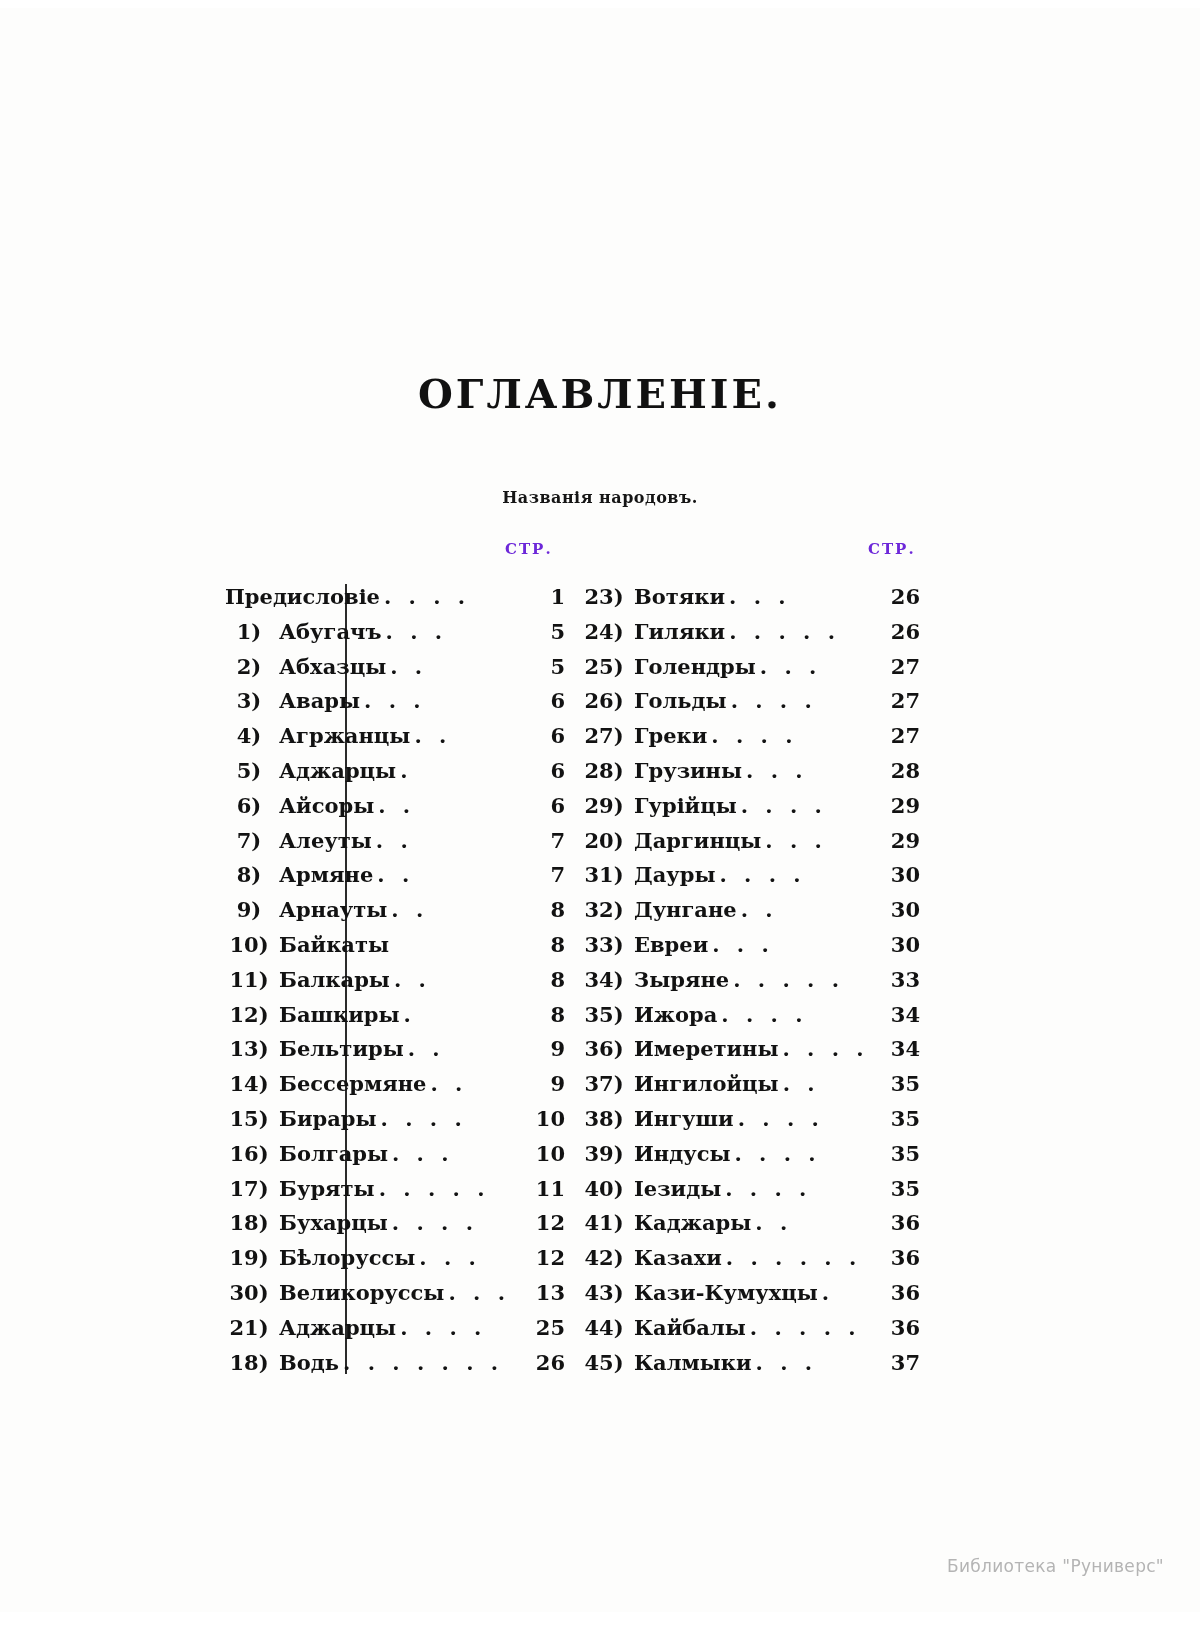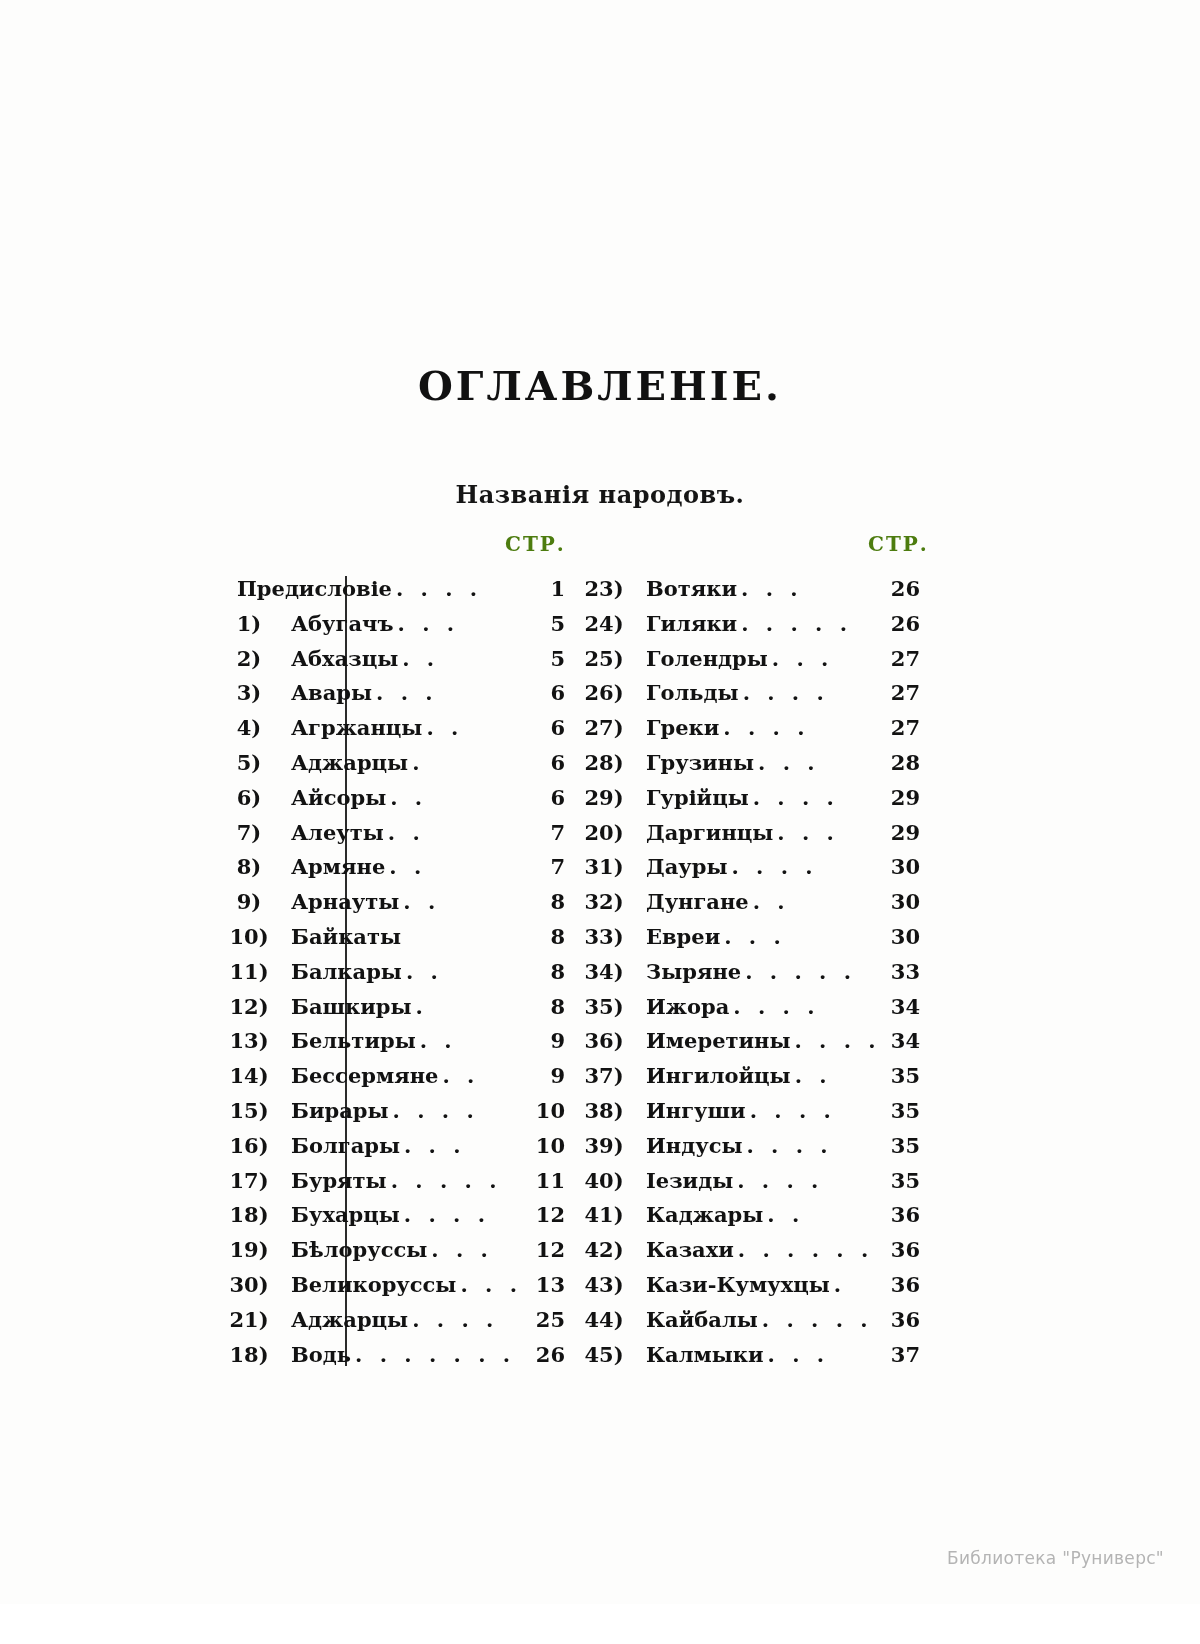--- a/index.html
+++ b/index.html
@@ -10,21 +10,21 @@
     width: 1200px;
     height: 1644px;
     background: #ffffff;
     font-family: "Liberation Serif", serif;
     color: #1a1a1a;
     position: relative;
     overflow: hidden;
   }
   .page {
     position: absolute;
-    left: 0; top: 0;
+    left: 0; top: 8px;
     width: 1200px;
     height: 1604px;
     background: #fdfdfc;
   }
   .title {
     position: absolute;
     left: 0;
     top: 362px;
     width: 1200px;
     text-align: center;
@@ -35,31 +35,31 @@
     color: #111;
   }
   .subtitle {
     position: absolute;
     left: 0;
     top: 480px;
     width: 1200px;
     text-align: center;
     font-family: "DejaVu Serif", serif;
     font-weight: bold;
-    font-size: 24px;
+    font-size: 16px;
     letter-spacing: 0.5px;
     color: #151515;
   }
   .colhead {
     position: absolute;
     font-family: "DejaVu Serif", serif;
     font-weight: bold;
-    font-size: 20px;
+    font-size: 15px;
     letter-spacing: 2px;
-    color: #4d7c0f;
+    color: #6d28d9;
   }
   .colhead.left  { left: 505px; top: 532px; }
   .colhead.right { left: 868px; top: 532px; }
 
   .columns {
     position: absolute;
     left: 225px;
     top: 576px;
     width: 720px;
     height: 800px;
@@ -92,21 +92,20 @@
   }
   .num {
     display: inline-block;
     text-align: center;
     width: 48px;
     padding-right: 6px;
     flex: 0 0 auto;
   }
   .name {
     flex: 0 0 auto;
-    margin-left: 12px;
   }
   .dots {
     flex: 1 1 auto;
     overflow: hidden;
     margin: 0 4px;
     font-weight: bold;
     letter-spacing: 5px;
     font-size: 21px;
     line-height: 1;
     color: #121212;

